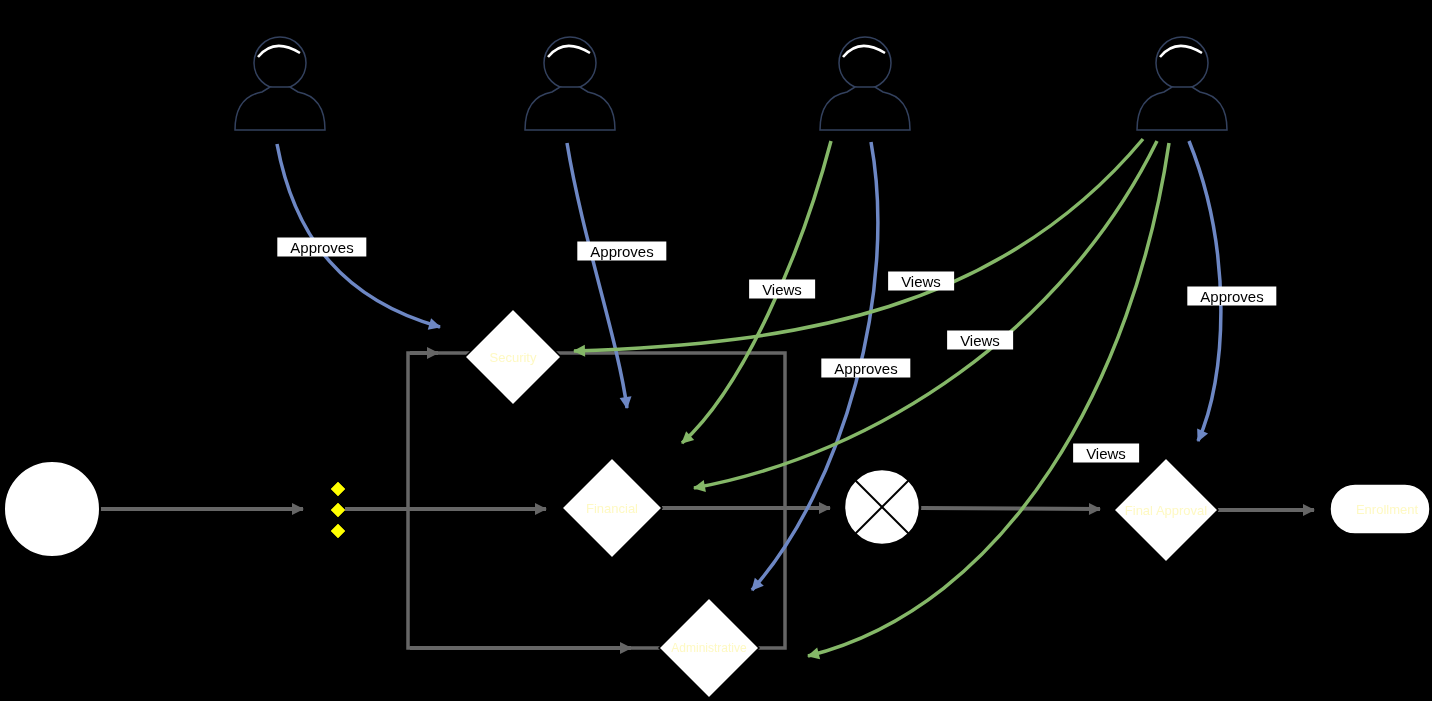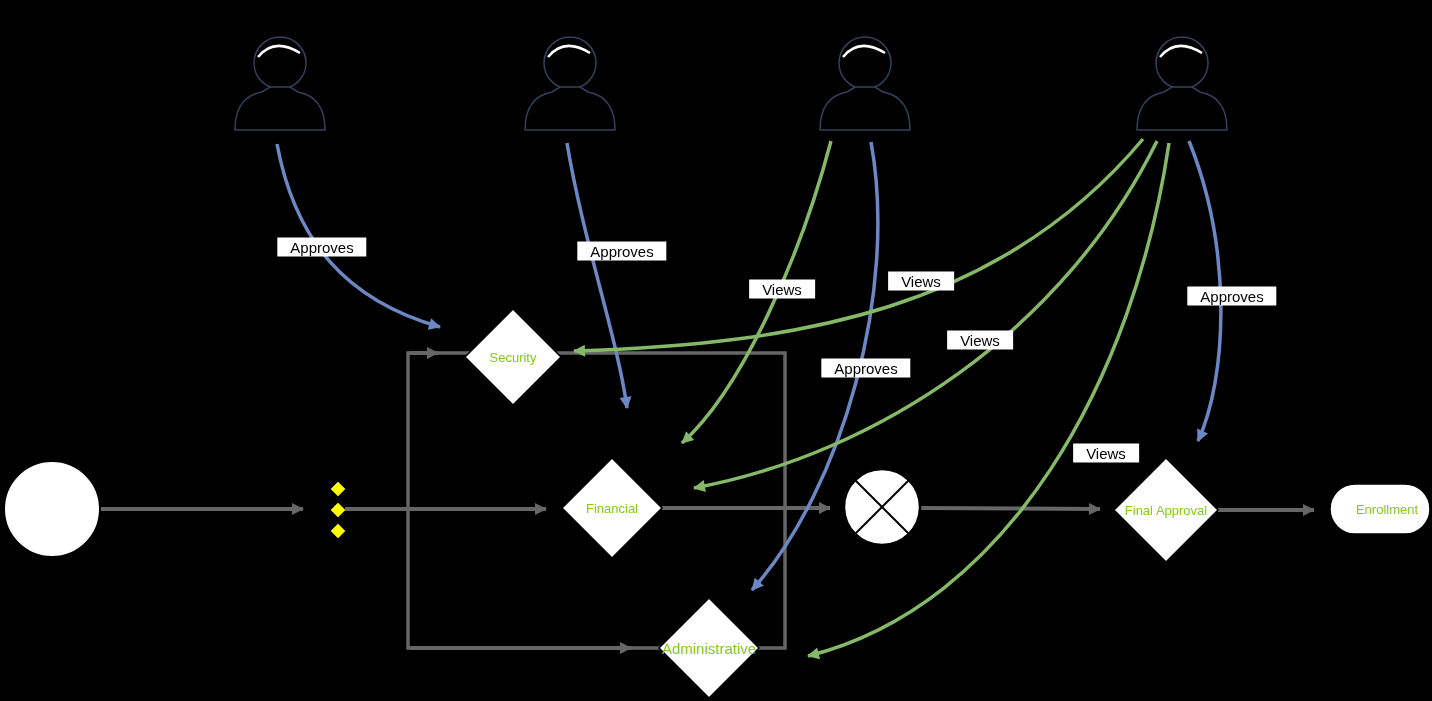--- a/index.html
+++ b/index.html
@@ -18,25 +18,25 @@
     background: #ffffff;
     color: #000000;
     font-size: 15px;
     line-height: 19px;
     padding: 0 13px;
     white-space: nowrap;
   }
   .node-label {
     position: absolute;
     transform: translate(-50%, -50%);
-    color: #84cc16;
+    color: #fef9c3;
     font-size: 13px;
     white-space: nowrap;
   }
-  .node-label.small { font-size: 15px; }
+  .node-label.small { font-size: 12px; }
 </style>
 </head>
 <body>
 
 <div class="canvas">
 
   <svg width="1432" height="701" viewBox="0 0 1432 701">
     <defs>
       <marker id="mg" markerUnits="userSpaceOnUse" markerWidth="16" markerHeight="16" refX="13" refY="8" orient="auto">
         <path d="M2,2 L14,8 L2,14 Z" fill="#666666"></path>

